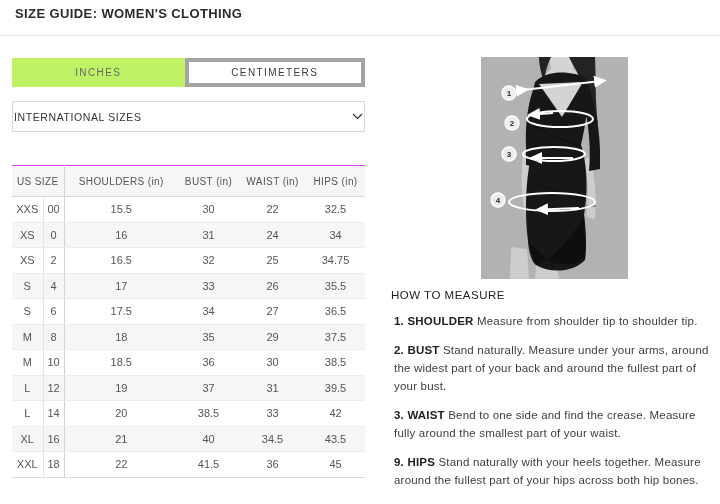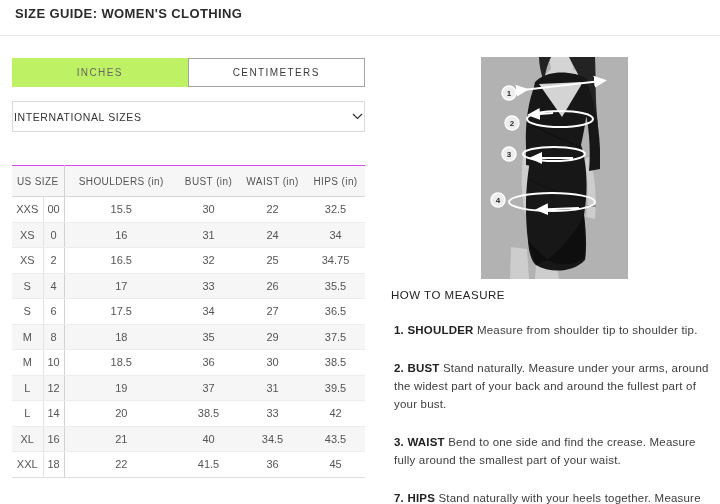--- a/index.html
+++ b/index.html
@@ -25,21 +25,21 @@
 
   .unit-tabs { display: flex; width: 100%; height: 29px; }
   .tab {
     flex: 1; height: 29px; border: none; background: #ffffff;
     font-family: "Liberation Sans", sans-serif;
     font-size: 10px; letter-spacing: 1.4px; color: #3a3a3a;
     display: flex; align-items: center; justify-content: center;
     cursor: pointer;
   }
   .tab.active { background: #bef264; color: #666666; }
-  .tab.inactive { border: 1px solid #a3a3a3; }
+  .tab.inactive { border: 4px solid #a3a3a3; }
 
   .select-box {
     margin-top: 14px; height: 31px; border: 1px solid #d9d9d9;
     display: flex; align-items: center; justify-content: space-between;
     padding: 0 1px; cursor: pointer; background: #fff;
   }
   .select-label { font-size: 10.5px; letter-spacing: 0.6px; color: #333; }
   .chevron svg { display: block; }
 
   table.size-table {
@@ -64,21 +64,21 @@
   
   .right-col { position: absolute; left: 391px; top: 57px; width: 327px; }
   .figure-wrap { width: 147px; height: 222px; margin: 0 auto; }
   .figure-wrap svg { display: block; }
 
   .how-to { margin-top: 10px; }
   .how-to-heading {
     font-size: 11.5px; font-weight: 400; letter-spacing: 0.5px; color: #222;
   }
   .measure-item {
-    margin-top: 20px; font-size: 11.5px; line-height: 18px; color: #3d3d3d;
+    margin-top: 11px; font-size: 11.5px; line-height: 18px; color: #3d3d3d;
     letter-spacing: 0.2px; padding-left: 3px;
   }
   .measure-item b { color: #222; }
 </style>
 </head>
 <body>
 
 <div class="page-header">
   <h1 class="page-title">SIZE GUIDE: WOMEN'S CLOTHING</h1>
 </div>
@@ -286,16 +286,16 @@
   <div class="how-to">
     <div class="how-to-heading">HOW TO MEASURE</div>
     <div>
 
         <p class="measure-item"><b>1. SHOULDER</b> <span>Measure from shoulder tip to shoulder tip.</span></p>
 
         <p class="measure-item"><b>2. BUST</b> <span>Stand naturally. Measure under your arms, around the widest part of your back and around the fullest part of your bust.</span></p>
 
         <p class="measure-item"><b>3. WAIST</b> <span>Bend to one side and find the crease. Measure fully around the smallest part of your waist.</span></p>
 
-        <p class="measure-item"><b>7. HIPS</b> <span>Stand naturally with your heels together. Measure around the fullest part of your hips across both hip bones.</span></p>
+        <p class="measure-item"><b>9. HIPS</b> <span>Stand naturally with your heels together. Measure around the fullest part of your hips across both hip bones.</span></p>
       </div>
   </div>
 </div>
 
 </body></html>

